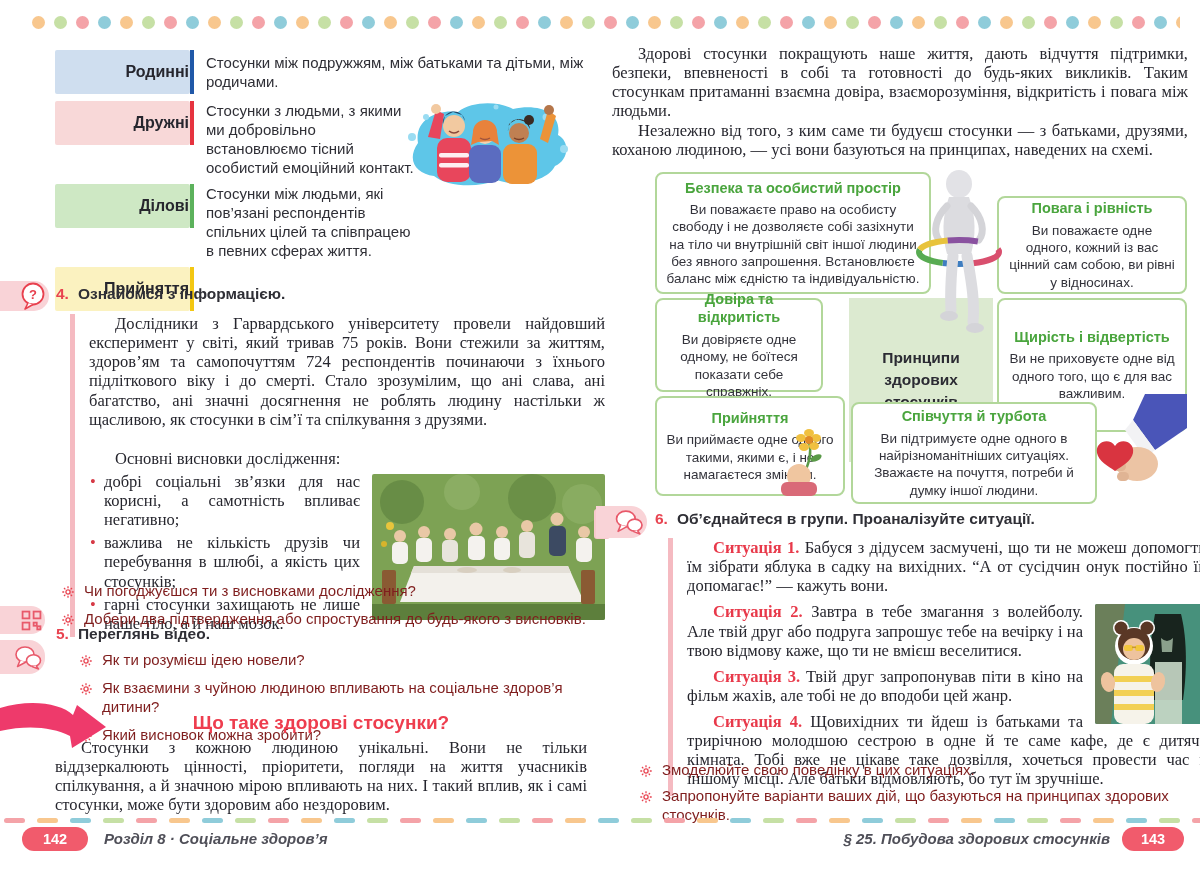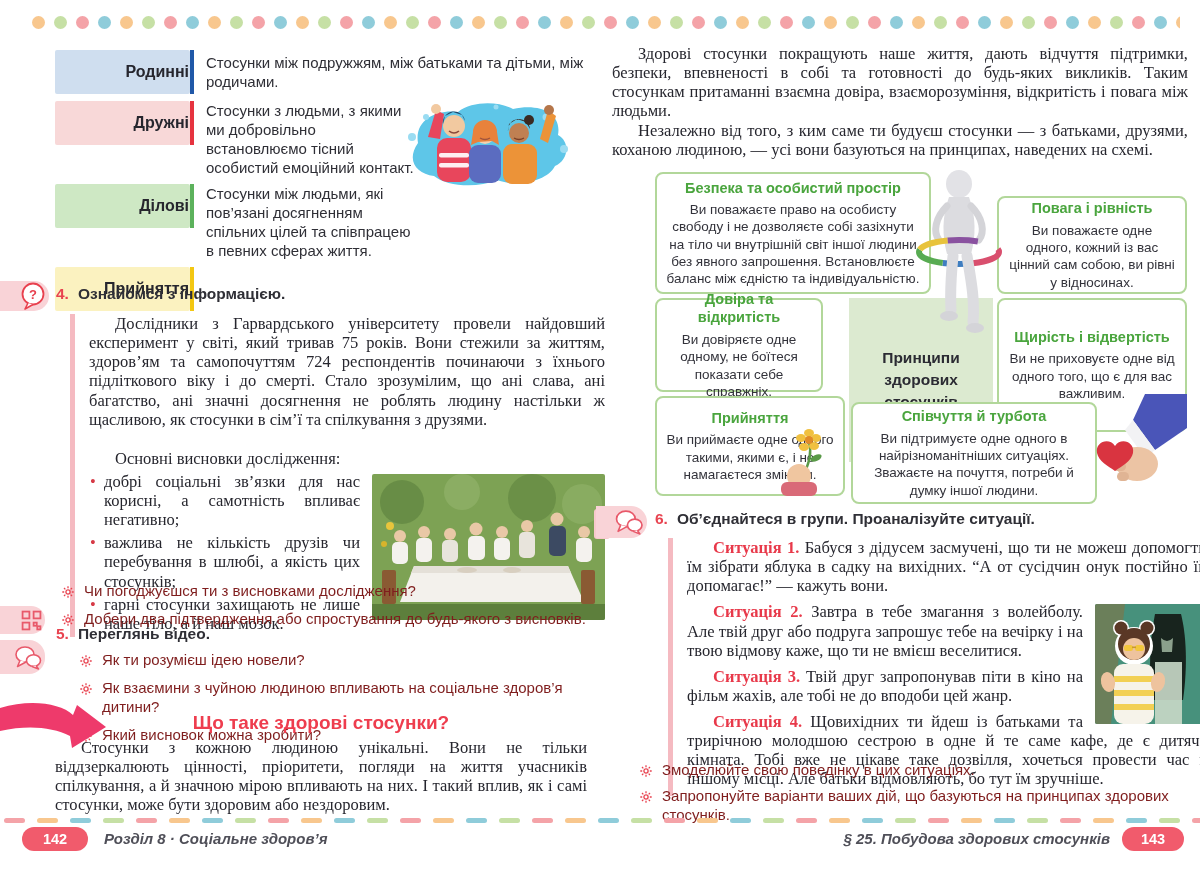--- a/index.html
+++ b/index.html
@@ -146,21 +146,21 @@
         <div class="rel-label" style="background: rgb(248, 216, 216);">Дружні</div>
         <div class="rel-bar" style="background: rgb(230, 51, 63);"></div>
       </div>
       <div class="rel-text narrow">Стосунки з людьми, з якими ми добровільно встановлюємо тісний особистий емоційний контакт.</div>
     </div>
     <div class="rel-row">
       <div class="rel-left">
         <div class="rel-label" style="background: rgb(206, 232, 196);">Ділові</div>
         <div class="rel-bar" style="background: rgb(92, 178, 92);"></div>
       </div>
-      <div class="rel-text narrow">Стосунки між людьми, які пов’язані досягненням спільних цілей та співпрацею в певних сферах життя.</div>
+      <div class="rel-text narrow">Стосунки між людьми, які пов’язані респондентів спільних цілей та співпрацею в певних сферах життя.</div>
     </div>
     <div class="rel-row">
       <div class="rel-left">
         <div class="rel-label" style="background: rgb(251, 242, 192);">Прийняття</div>
         <div class="rel-bar" style="background: rgb(243, 199, 18);"></div>
       </div>
     </div>
   </div>
 
   <svg class="abs" style="left:396px;top:97px" width="178" height="92" viewBox="0 0 178 92">

